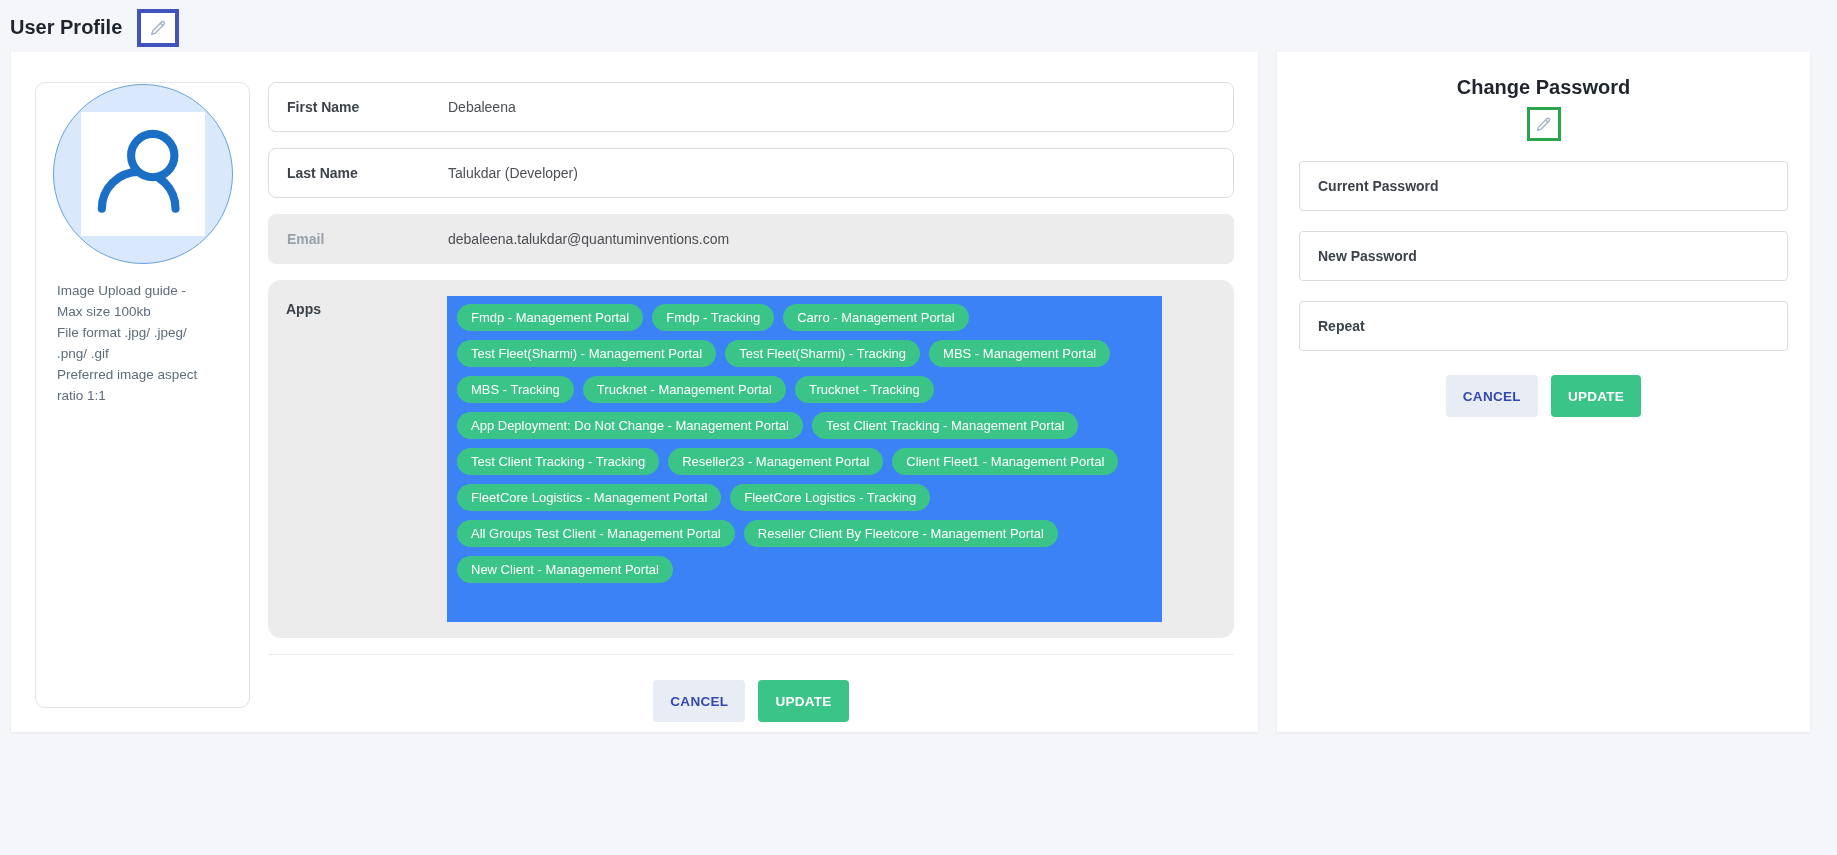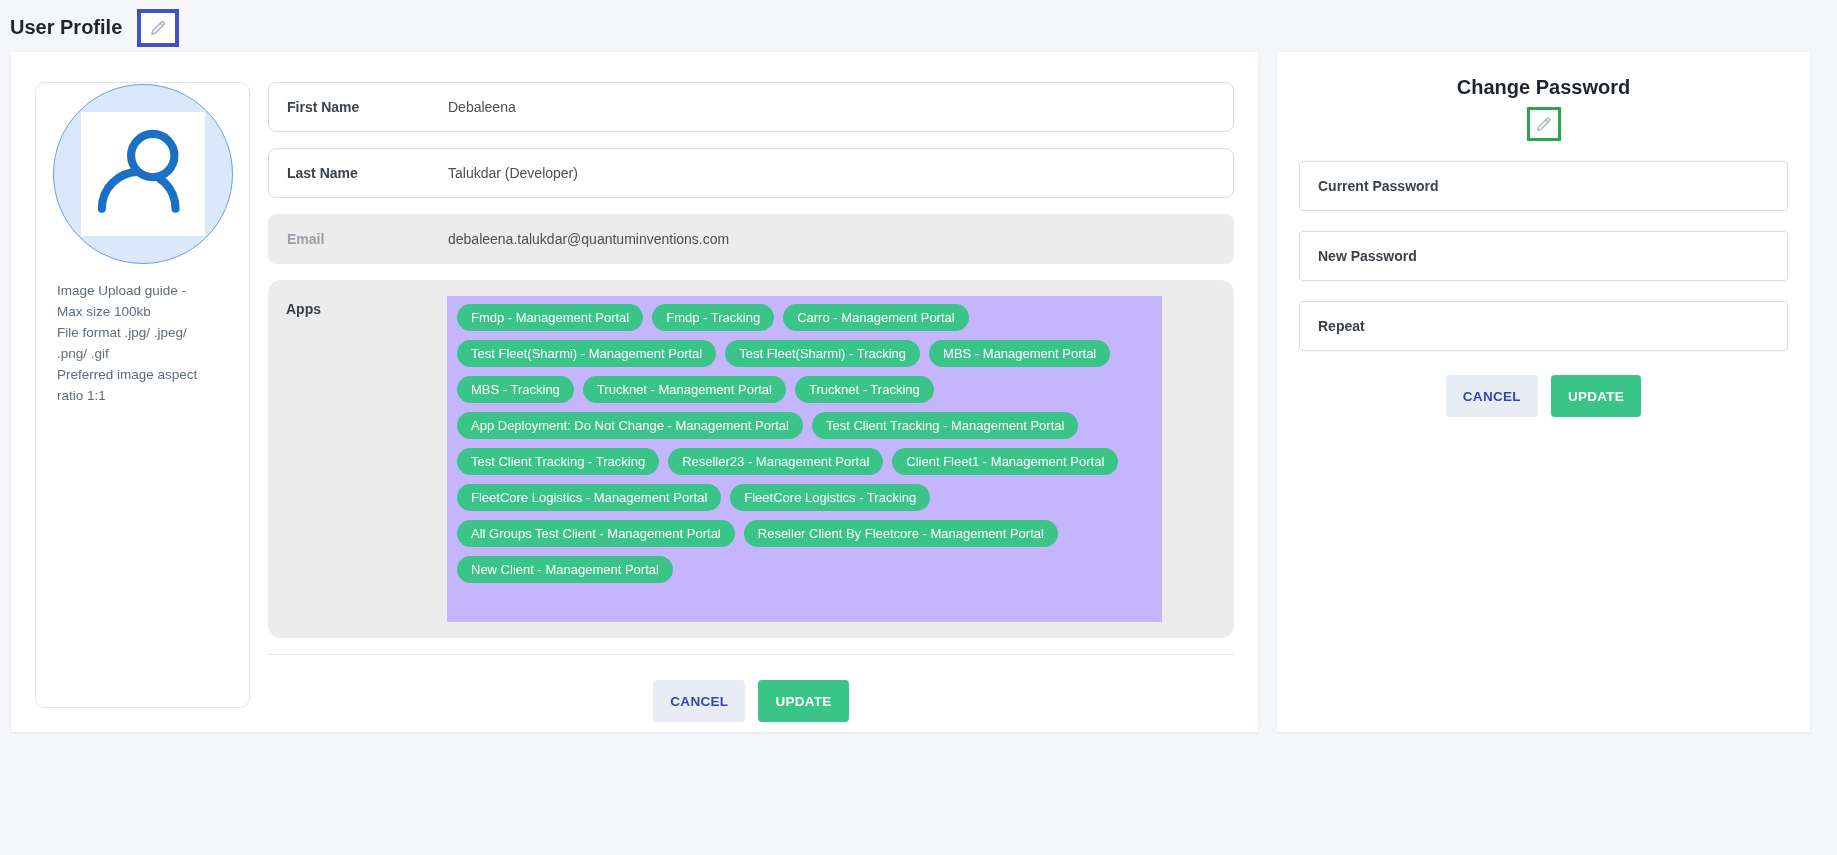--- a/index.html
+++ b/index.html
@@ -63,21 +63,21 @@
   .field-label { width:161px; flex-shrink:0; font-weight:700; font-size:14px; color:#3c4249; }
   .field-row.disabled .field-label { color:#9aa0a7; }
   .field-value { font-size:14px; color:#4b4e53; }
 
   .apps-row {
     display:flex; background:#ececec; border-radius:13px;
     padding:16px 18px; align-items:flex-start;
   }
   .apps-label { padding-top:5px; }
   .pills-panel {
-    width:715px; background:#c4b5fd; padding:8px 10px;
+    width:715px; background:#3b82f6; padding:8px 10px;
     display:flex; flex-wrap:wrap; gap:9px; align-content:flex-start;
     min-height:326px;
   }
   .pill {
     background:#3bc488; color:#fff; font-size:13px;
     height:27px; line-height:27px; padding:0 14px;
     border-radius:14px; white-space:nowrap;
   }
 
   .form-divider { border-top:1px solid #eaebed; margin-top:16px; }

